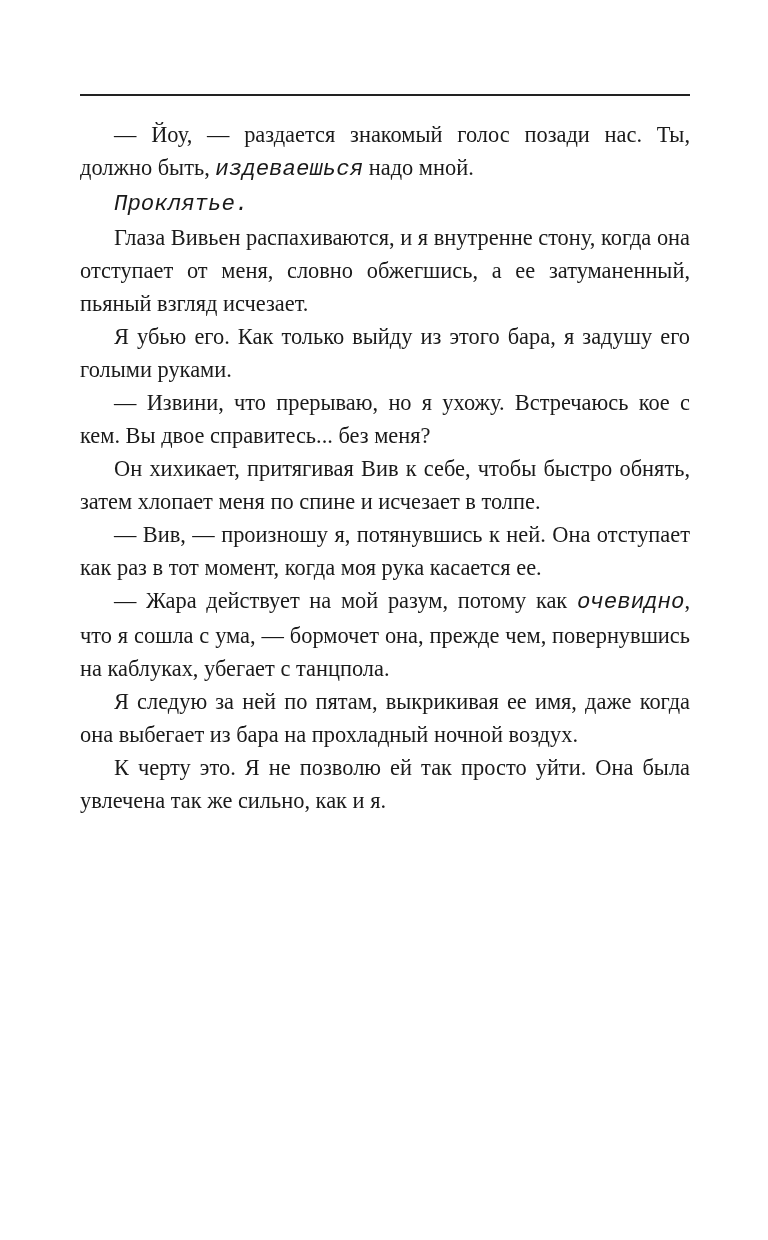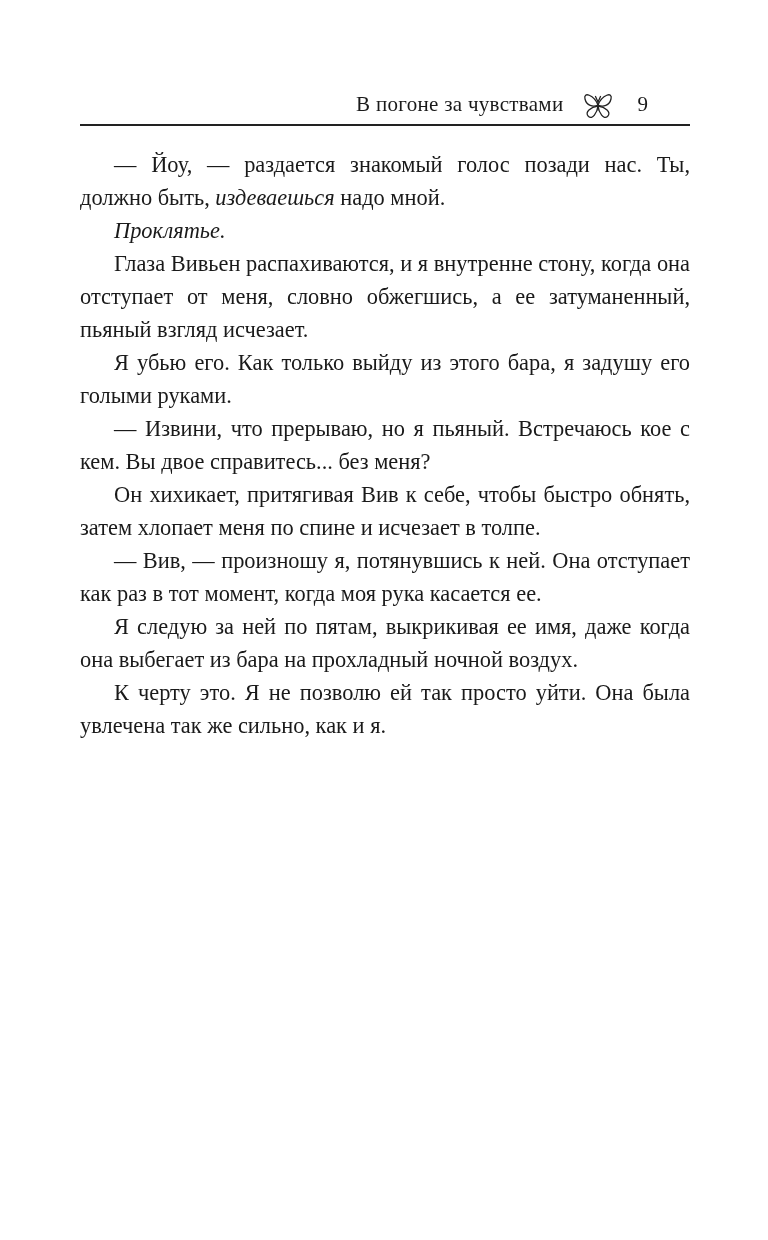--- a/index.html
+++ b/index.html
@@ -56,51 +56,37 @@
     text-align: justify;
     hyphens: auto;
     -webkit-hyphens: auto;
   }
   .para {
     margin: 0;
     text-indent: 34px;
   }
   .italic {
     font-style: italic;
+    font-family: Liberation Mono, monospace;
   }
 </style>
 </head>
 <body>
 
 <div class="page">
 
-  <header class="page-header">
-    <span class="running-title">В погоне за чувствами</span>
-    <span class="butterfly">
-      <svg viewBox="0 0 36 30" xmlns="http://www.w3.org/2000/svg">
-        <g fill="none" stroke="#222222" stroke-width="1.3" stroke-linecap="round">
-          <path d="M18 15 C14 5, 3 1, 5 9 C6.5 15.5, 13 17.5, 18 15 Z"></path>
-          <path d="M18 16 C11 17, 4 22, 8.5 26.5 C12.5 30, 17 23, 18 16 Z"></path>
-          <path d="M18 15 C22 5, 33 1, 31 9 C29.5 15.5, 23 17.5, 18 15 Z"></path>
-          <path d="M18 16 C25 17, 32 22, 27.5 26.5 C23.5 30, 19 23, 18 16 Z"></path>
-          <path d="M18 12 L18 20"></path>
-          <path d="M15.5 6.5 L18 12 M20.5 6.5 L18 12"></path>
-        </g>
-      </svg>
-    </span>
-    <span class="page-number">9</span>
-  </header>
 
   <hr class="header-rule">
 
   <main class="page-body">
       <p class="para"><span>— Йоу, — раздается знакомый голос позади нас. Ты, должно быть, </span><span class="italic">издеваешься</span><span> надо мной.</span></p>
       <p class="para"><span class="italic">Проклятье.</span></p>
       <p class="para"><span>Глаза Вивьен распахиваются, и я внутренне стону, когда она отступает от меня, словно обжегшись, а ее затуманенный, пьяный взгляд исчезает.</span></p>
       <p class="para"><span>Я убью его. Как только выйду из этого бара, я задушу его голыми руками.</span></p>
-      <p class="para"><span>— Извини, что прерываю, но я пьяный. Встречаюсь кое с кем. Вы двое справитесь... без меня?</span></p>
+      <p class="para"><span>— Извини, что прерываю, но я ухожу. Встречаюсь кое с кем. Вы двое справитесь... без меня?</span></p>
       <p class="para"><span>Он хихикает, притягивая Вив к себе, чтобы быстро обнять, затем хлопает меня по спине и исчезает в толпе.</span></p>
       <p class="para"><span>— Вив, — произношу я, потянувшись к ней. Она отступает как раз в тот момент, когда моя рука касается ее.</span></p>
+      <p class="para"><span>— Жара действует на мой разум, потому как </span><span class="italic">очевидно</span><span>, что я сошла с ума, — бормочет она, прежде чем, повернувшись на каблуках, убегает с танцпола.</span></p>
       <p class="para"><span>Я следую за ней по пятам, выкрикивая ее имя, даже когда она выбегает из бара на прохладный ночной воздух.</span></p>
       <p class="para"><span>К черту это. Я не позволю ей так просто уйти. Она была увлечена так же сильно, как и я.</span></p>
     </main>
 
 </div>
 
 </body></html>

